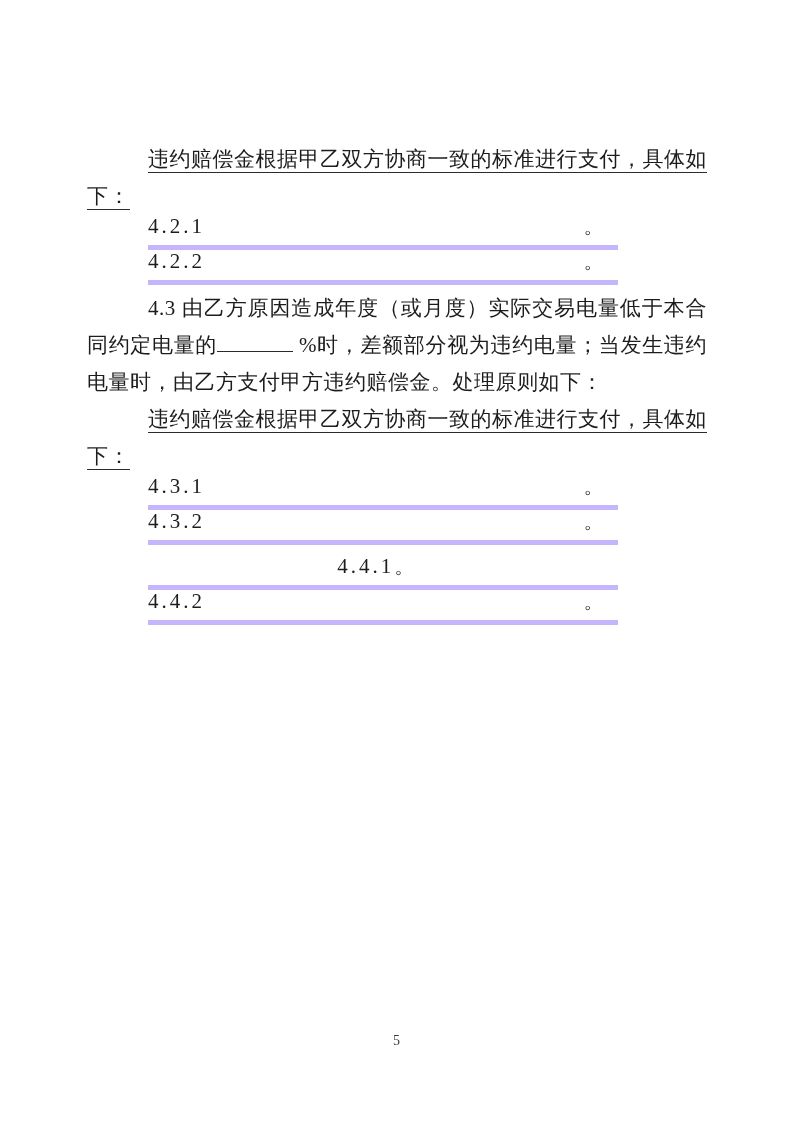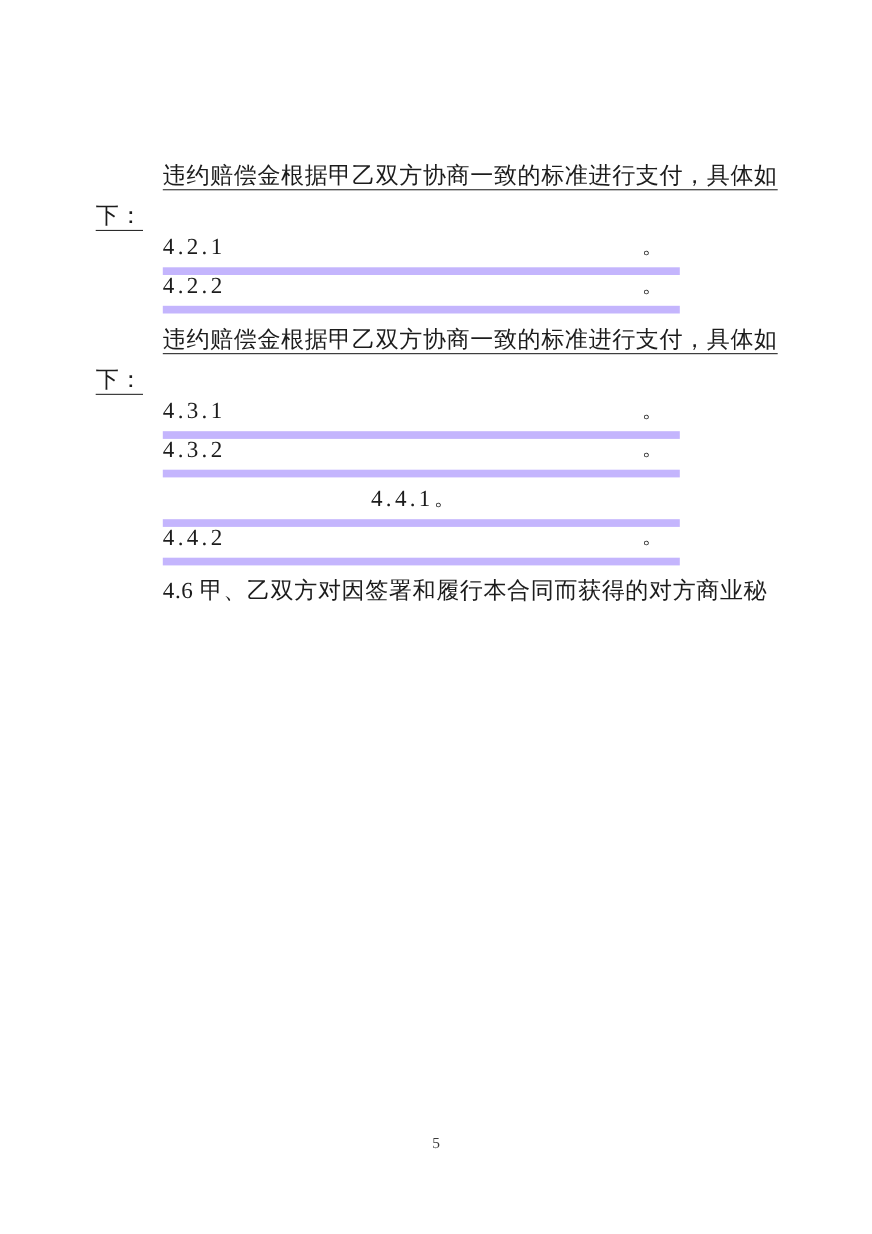--- a/index.html
+++ b/index.html
@@ -37,21 +37,21 @@
     text-decoration-color: #2b2b2b;
     text-underline-offset: 6px;
   }
   .blank-item {
     display: flex;
     justify-content: space-between;
     align-items: flex-end;
     margin: 5px 0 5px 61px;
     width: 470px;
     height: 30px;
-    border-bottom: 7px solid #c4b5fd;
+    border-bottom: 5px solid #c4b5fd;
     padding-right: 14px;
   }
   .blank-item.gap-top { margin-top: 15px; justify-content: center; }
   .bi-label { letter-spacing: 3px; }
   .bi-end { font-size: 20px; }
   .inline-blank {
     display: inline-block;
     width: 76px;
     height: 4px;
     border-bottom: 1px solid #2b2b2b;
@@ -78,20 +78,21 @@
     <div class="blank-item">
       <span class="bi-label">4.2.1</span>
       <span class="bi-end">。</span>
     </div>
 
     <div class="blank-item">
       <span class="bi-label">4.2.2</span>
       <span class="bi-end">。</span>
     </div>
 
+    <p class="para"><span>4.3 由乙方原因造成年度（或月度）实际交易电量低于本合同约定电量的</span><span class="inline-blank"></span><span> %时，差额部分视为违约电量；当发生违约电量时，由乙方支付甲方违约赔偿金。处理原则如下：</span></p>
 
     <p class="para underlined">违约赔偿金根据甲乙双方协商一致的标准进行支付，具体如下：</p>
 
     <div class="blank-item">
       <span class="bi-label">4.3.1</span>
       <span class="bi-end">。</span>
     </div>
 
     <div class="blank-item">
       <span class="bi-label">4.3.2</span>
@@ -103,18 +104,17 @@
       <span class="bi-label">4.4.1</span>
       <span class="bi-end">。</span>
     </div>
 
     <div class="blank-item">
       <span class="bi-label">4.4.2</span>
       <span class="bi-end">。</span>
     </div>
 
 
-    <p class="para">4.6 甲、乙双方对因签署和履行本合同而获得的对方商业秘</p>
 
   </div>
 
   <div class="footer">5</div>
 </div>
 
 </body></html>

